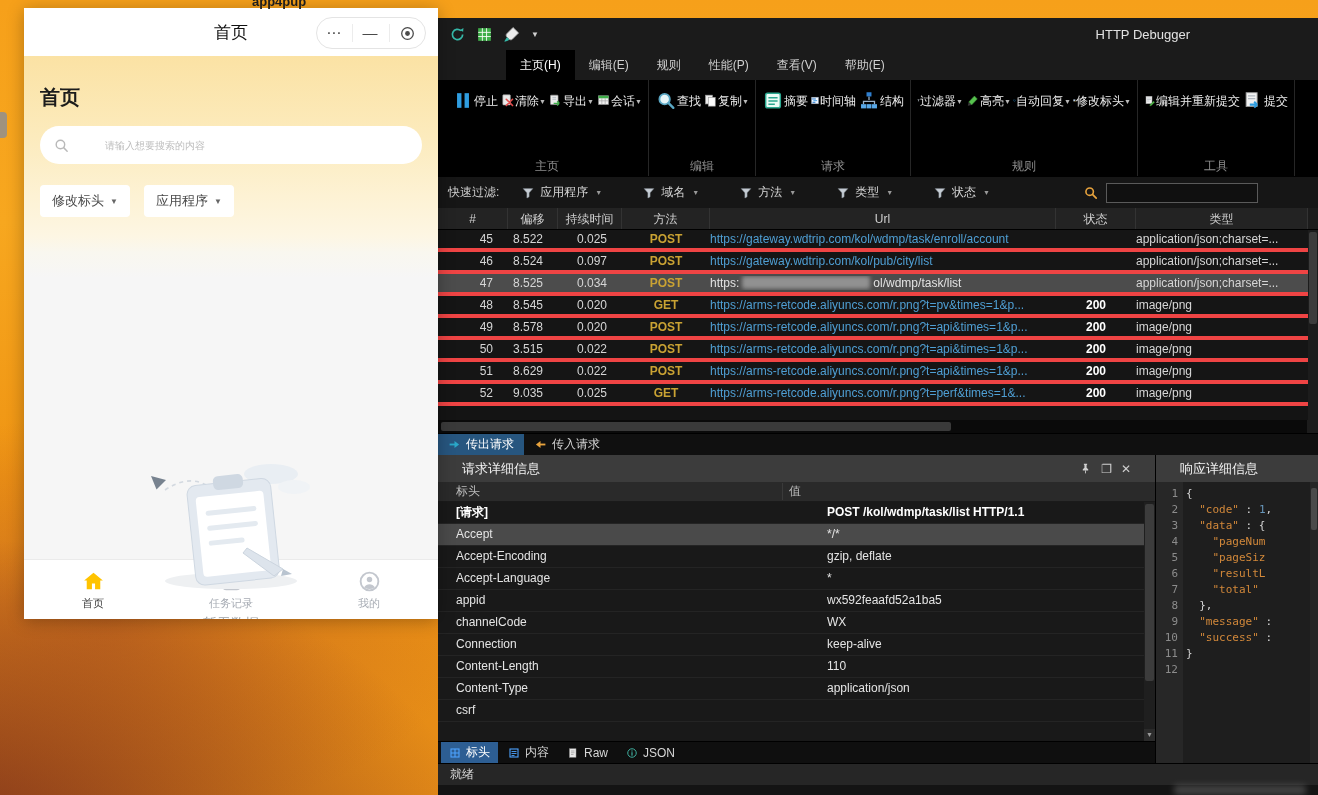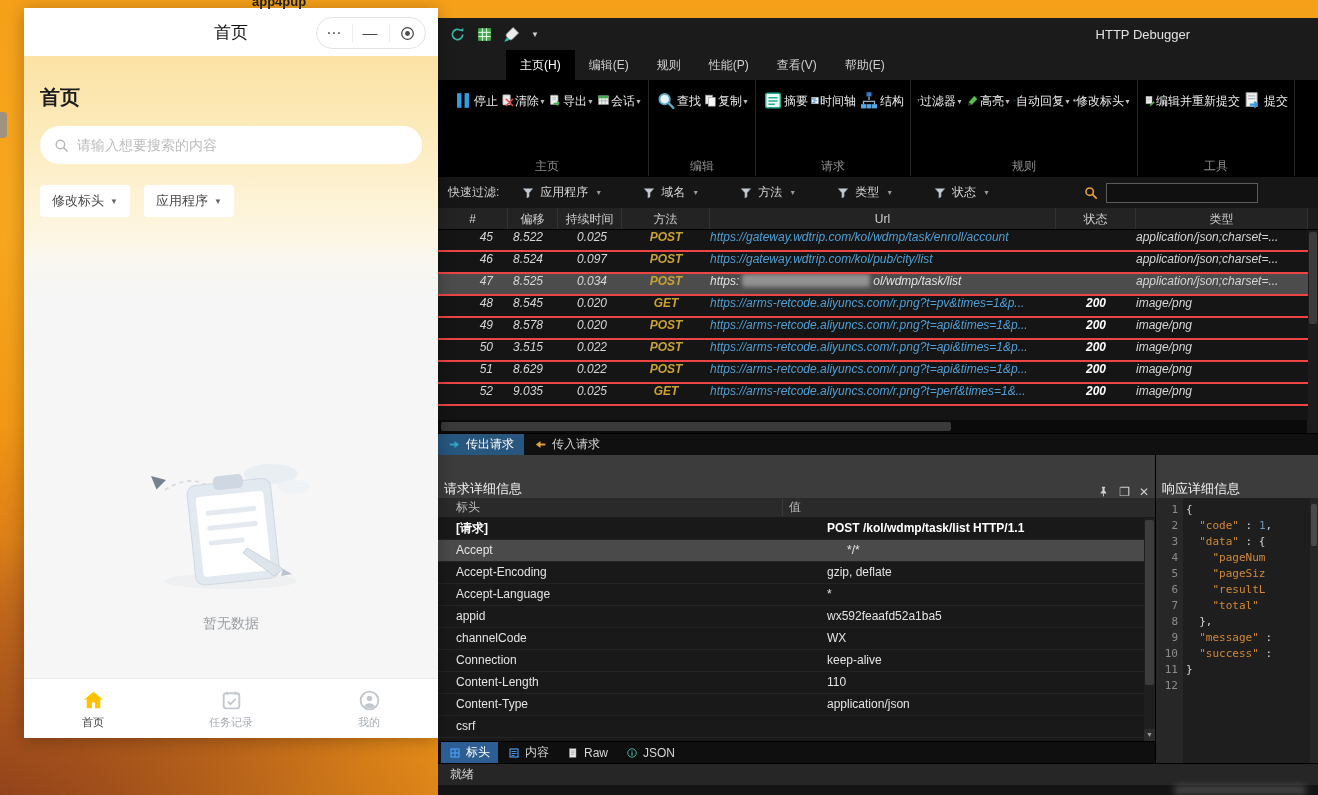--- a/index.html
+++ b/index.html
@@ -13,34 +13,34 @@
       radial-gradient(620px 340px at 8% 78%, rgba(165,70,40,.45), rgba(165,70,40,0) 60%),
       linear-gradient(180deg,#f6a01a 0%,#f7a71f 28%,#ef9413 60%,#e38a18 100%);
   }
   .app-label { position:absolute; left:252px; top:-6px; font-size:13px; font-weight:bold; color:#1d1d1d; z-index:5; }
   .edge-notch { position:absolute; left:0; top:112px; width:7px; height:26px; background:#8f8f8f; border-radius:0 4px 4px 0; opacity:.85; z-index:5; }
 
   .icn svg { width:100%; height:100%; display:block; }
   .icn { display:inline-block; line-height:1; }
 
   
-  .mini-window { position:absolute; left:24px; top:8px; width:414px; height:730px; background:#6d28d9;
+  .mini-window { position:absolute; left:24px; top:8px; width:414px; height:611px; background:#6d28d9;
     display:flex; flex-direction:column; box-shadow:0 2px 16px rgba(0,0,0,.28); z-index:2; overflow:hidden; }
   .mini-titlebar { height:48px; position:relative; display:flex; align-items:center; justify-content:center; background:#fff; flex:0 0 auto; }
   .mini-title { font-size:17px; color:#111; font-weight:500; }
   .mini-capsule { position:absolute; right:12px; top:9px; height:32px; width:110px; border:1px solid #e4e4e4; border-radius:16px; display:flex; align-items:center; background:#fff; }
   .cap-btn { flex:1; display:flex; align-items:center; justify-content:center; height:100%; color:#4a4a4a; font-size:15px; cursor:default; }
   .cap-btn .icn { width:17px; height:17px; }
   .cap-sep { width:1px; height:18px; background:#ececec; }
   .mini-header { height:180px; flex:0 0 auto; padding:28px 16px 0; 
     background:linear-gradient(180deg,#fbe2a4 0%,#fcebbd 45%,#fdf2d4 78%,#fdf6e3 100%); }
   .mini-heading { font-size:20px; font-weight:bold; color:#1c1c1c; }
   .mini-search { margin-top:15px; height:38px; border-radius:19px; background:#fff; display:flex; align-items:center; padding:0 13px; }
   .mini-search .icn { width:17px; height:17px; margin-right:7px; }
-  .mini-search input { flex:1; border:none; outline:none; font-size:14px; color:#333; background:transparent; font-family:inherit; }
+  .mini-search input { flex:1; border:none; outline:none; font-size:10px; color:#333; background:transparent; font-family:inherit;margin-left:28px; }
   .mini-search input::placeholder { color:#bdbdbd; }
   .mini-filters { margin-top:21px; display:flex; gap:14px; }
   .chip { background:#fff; border-radius:4px; padding:7px 12px; font-size:13px; color:#4a4a4a; display:flex; align-items:center; cursor:default; }
   .chip .caret { font-size:8px; color:#666; margin-left:6px; }
   .mini-body { flex:1; position:relative; background:linear-gradient(180deg,#fdf6e3 0%,#f9f7ef 5%,#f6f6f6 13%); }
   .empty-wrap { position:absolute; top:202px; left:50%; transform:translateX(-50%); text-align:center; }
   .empty-text { margin-top:22px; color:#9aa0a6; font-size:14px; }
   .mini-tabbar { height:60px; flex:0 0 auto; background:#fff; border-top:1px solid #ebebeb; display:flex; }
   .tab-item { flex:1; display:flex; flex-direction:column; align-items:center; justify-content:center; cursor:default; }
   .tab-item .icn { width:25px; height:25px; }
@@ -78,21 +78,21 @@
   .qf-search input { width:152px; height:20px; background:#101010; border:1px solid #5a5a5a; color:#ddd; outline:none; font-family:inherit; font-size:12px; padding:0 4px; }
 
   .dbg-table-header { height:22px; flex:0 0 auto; background:#232323; display:flex; color:#cfcfcf; border-bottom:1px solid #000; }
   .thc { line-height:22px; text-align:center; border-right:1px solid #333; overflow:hidden; white-space:nowrap; cursor:default; }
   .c-num { width:70px; } .c-off { width:50px; } .c-dur { width:64px; } .c-met { width:88px; }
   .c-url { flex:1; min-width:0; } .c-sta { width:80px; } .c-typ { width:172px; }
   .vscroll-stub { width:10px; background:#1c1c1c; }
 
   .dbg-table-body { height:190px; flex:0 0 auto; background:#141414; display:flex; }
   .trows { flex:1; min-width:0; }
-  .trow { height:22px; display:flex; border-bottom:2px solid #ef4444; background:#151515; cursor:default;font-style:italic; }
+  .trow { height:22px; display:flex; align-items:center; border-bottom:4px solid #ef4444; background:#151515; cursor:default; }
   .trow.selected { background:#4c4c4c; }
   .tc { overflow:hidden; white-space:nowrap; }
   .tc.c-num,.tc.c-off,.tc.c-dur { text-align:right; padding-right:15px; color:#d6d6d6; }
   .tc.c-met { text-align:center; color:#c9a233; font-weight:bold; }
   .tc.c-url { color:#4f9fd4; padding-right:4px; }
   .trow.selected .tc.c-url { color:#e2e2e2; }
   .tc.c-sta { text-align:center; font-weight:bold; color:#fff; }
   .tc.c-typ { color:#d6d6d6; }
   .blur-chip { display:inline-block; vertical-align:-2px; width:128px; height:13px; background:#919191; border-radius:2px; filter:blur(2px); margin:0 3px; }
   .tbody-scroll { width:10px; background:#1c1c1c; position:relative; }
@@ -103,35 +103,35 @@
   .dbg-hscroll .corner { position:absolute; right:0; top:0; bottom:0; width:11px; background:#1c1c1c; }
 
   .dbg-streamtabs { height:22px; flex:0 0 auto; background:#101010; display:flex; align-items:stretch; border-top:1px solid #000; }
   .stab { display:flex; align-items:center; padding:0 10px; color:#d6d6d6; cursor:default; }
   .stab .icn { width:13px; height:13px; margin-right:5px; }
   .stab.active { background:#27567f; color:#fff; }
 
   .dbg-details { flex:1; display:flex; min-height:0; }
   .req-panel { width:718px; display:flex; flex-direction:column; border-right:1px solid #000; min-height:0; }
   .resp-panel { flex:1; display:flex; flex-direction:column; min-width:0; min-height:0; }
-  .panel-titlebar { height:43px; flex:0 0 auto; background:#3c3c3c; display:flex; align-items:flex-end; padding:0 6px; color:#f2f2f2; font-size:13px; }
+  .panel-titlebar { height:27px; flex:0 0 auto; background:#3c3c3c; display:flex; align-items:center; padding:0 24px; color:#f2f2f2; font-size:13px; }
   .pt-icons { margin-left:auto; display:flex; align-items:center; gap:9px; color:#cfcfcf; }
   .pt-icons .icn { width:13px; height:13px; }
   .pt-glyph { font-size:12px; line-height:1; cursor:default; }
 
   .req-colheader { height:20px; flex:0 0 auto; background:#2a2a2a; display:flex; color:#bdbdbd; border-bottom:1px solid #1a1a1a; align-items:center; }
   .rc-name { width:345px; padding-left:18px; border-right:1px solid #3a3a3a; }
   .rc-value { flex:1; padding-left:6px; }
   .req-rows { flex:1; display:flex; min-height:0; background:#191919; overflow:hidden; }
   .hrows { flex:1; min-width:0; }
   .hrow { height:22px; display:flex; border-bottom:1px solid #242424; background:#191919; cursor:default; }
   .h-name { width:345px; padding-left:18px; color:#e4e4e4; line-height:21px; overflow:hidden; white-space:nowrap; }
   .h-value { flex:1; padding-left:6px; color:#e4e4e4; line-height:21px; overflow:hidden; white-space:nowrap;margin-left:38px; }
   .hrow.bold .h-name,.hrow.bold .h-value { font-weight:bold; color:#fff; }
-  .hrow.selected { background:#4a4a4a;gap:20px; }
+  .hrow.selected { background:#4a4a4a; }
   .req-scroll { width:11px; background:#1f1f1f; position:relative; }
   .req-scroll .thumb { position:absolute; left:1px; right:1px; top:2px; height:74%; background:#3c3c3c; border-radius:2px; }
   .req-scroll .arrow { position:absolute; left:0; right:0; bottom:0; height:12px; background:#2b2b2b; color:#9a9a9a; font-size:7px; text-align:center; line-height:12px; }
   .req-tabs { height:22px; flex:0 0 auto; background:#0f0f0f; display:flex; align-items:stretch; gap:2px; padding-left:3px; border-top:1px solid #000; }
   .rtab { display:flex; align-items:center; padding:0 8px; color:#d6d6d6; cursor:default; }
   .rtab .icn { width:12px; height:12px; margin-right:5px; }
   .rtab.active { background:#2d5e93; color:#fff; }
 
   .resp-code { flex:1; display:flex; background:#1e1e1e; font-family:"DejaVu Sans Mono",monospace; font-size:11px; line-height:16px; overflow:hidden; position:relative; min-height:0; }
   .resp-gutter { width:27px; background:#272727; color:#8c8c8c; text-align:right; padding:4px 5px 0 0; flex:0 0 auto; }

